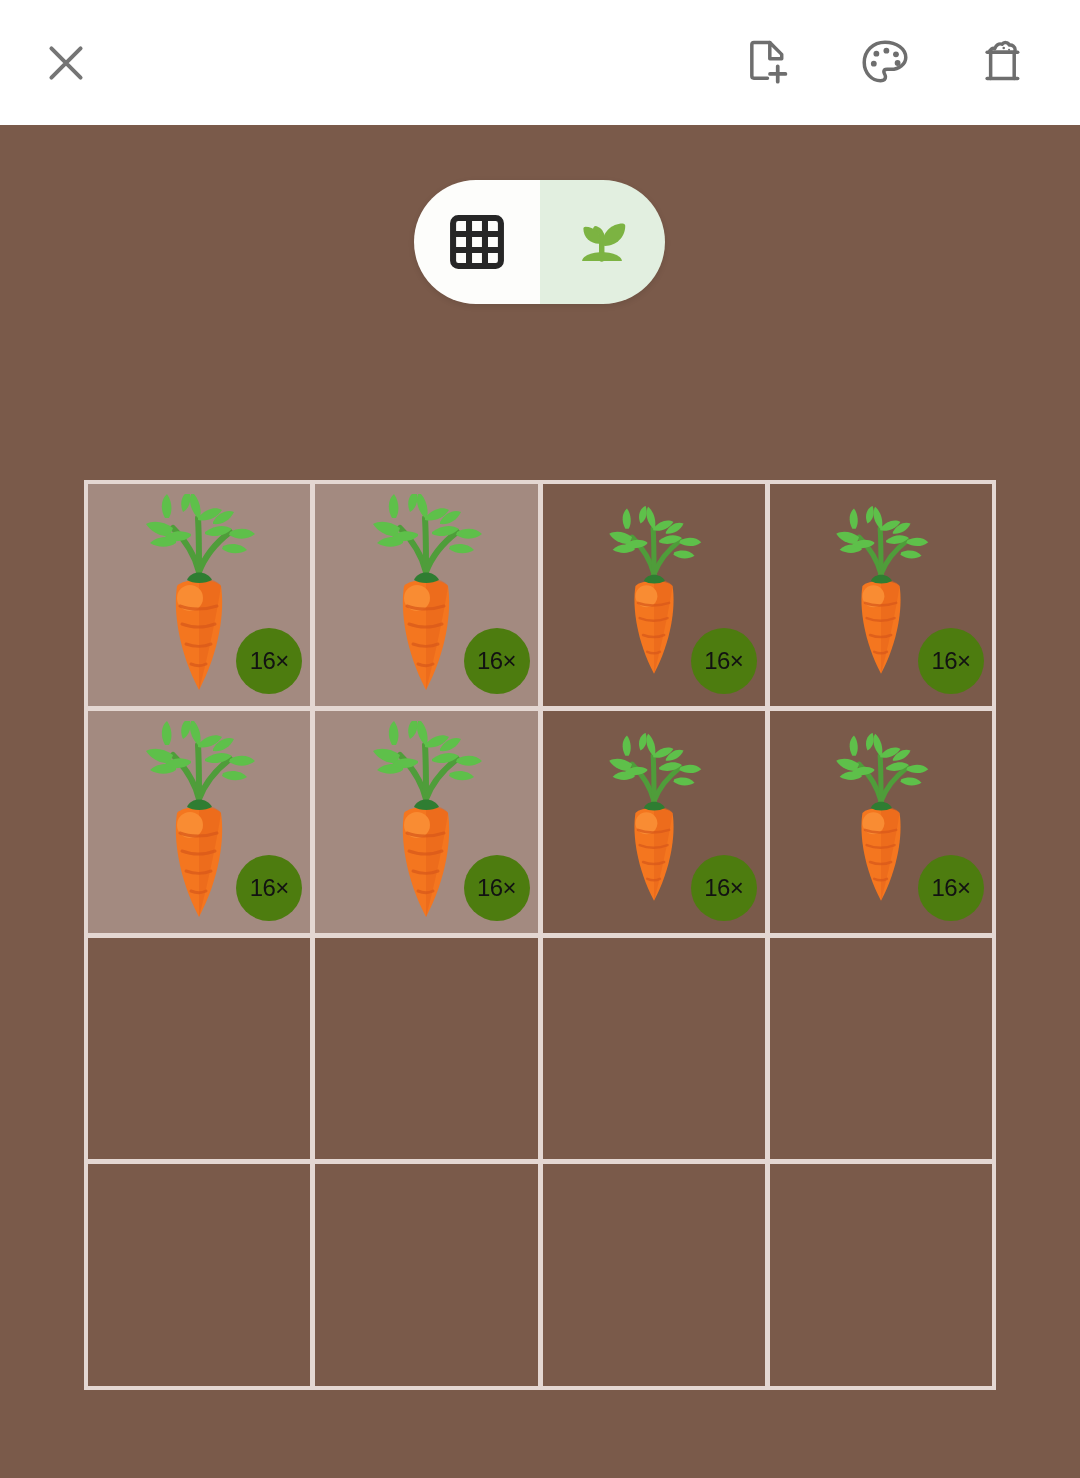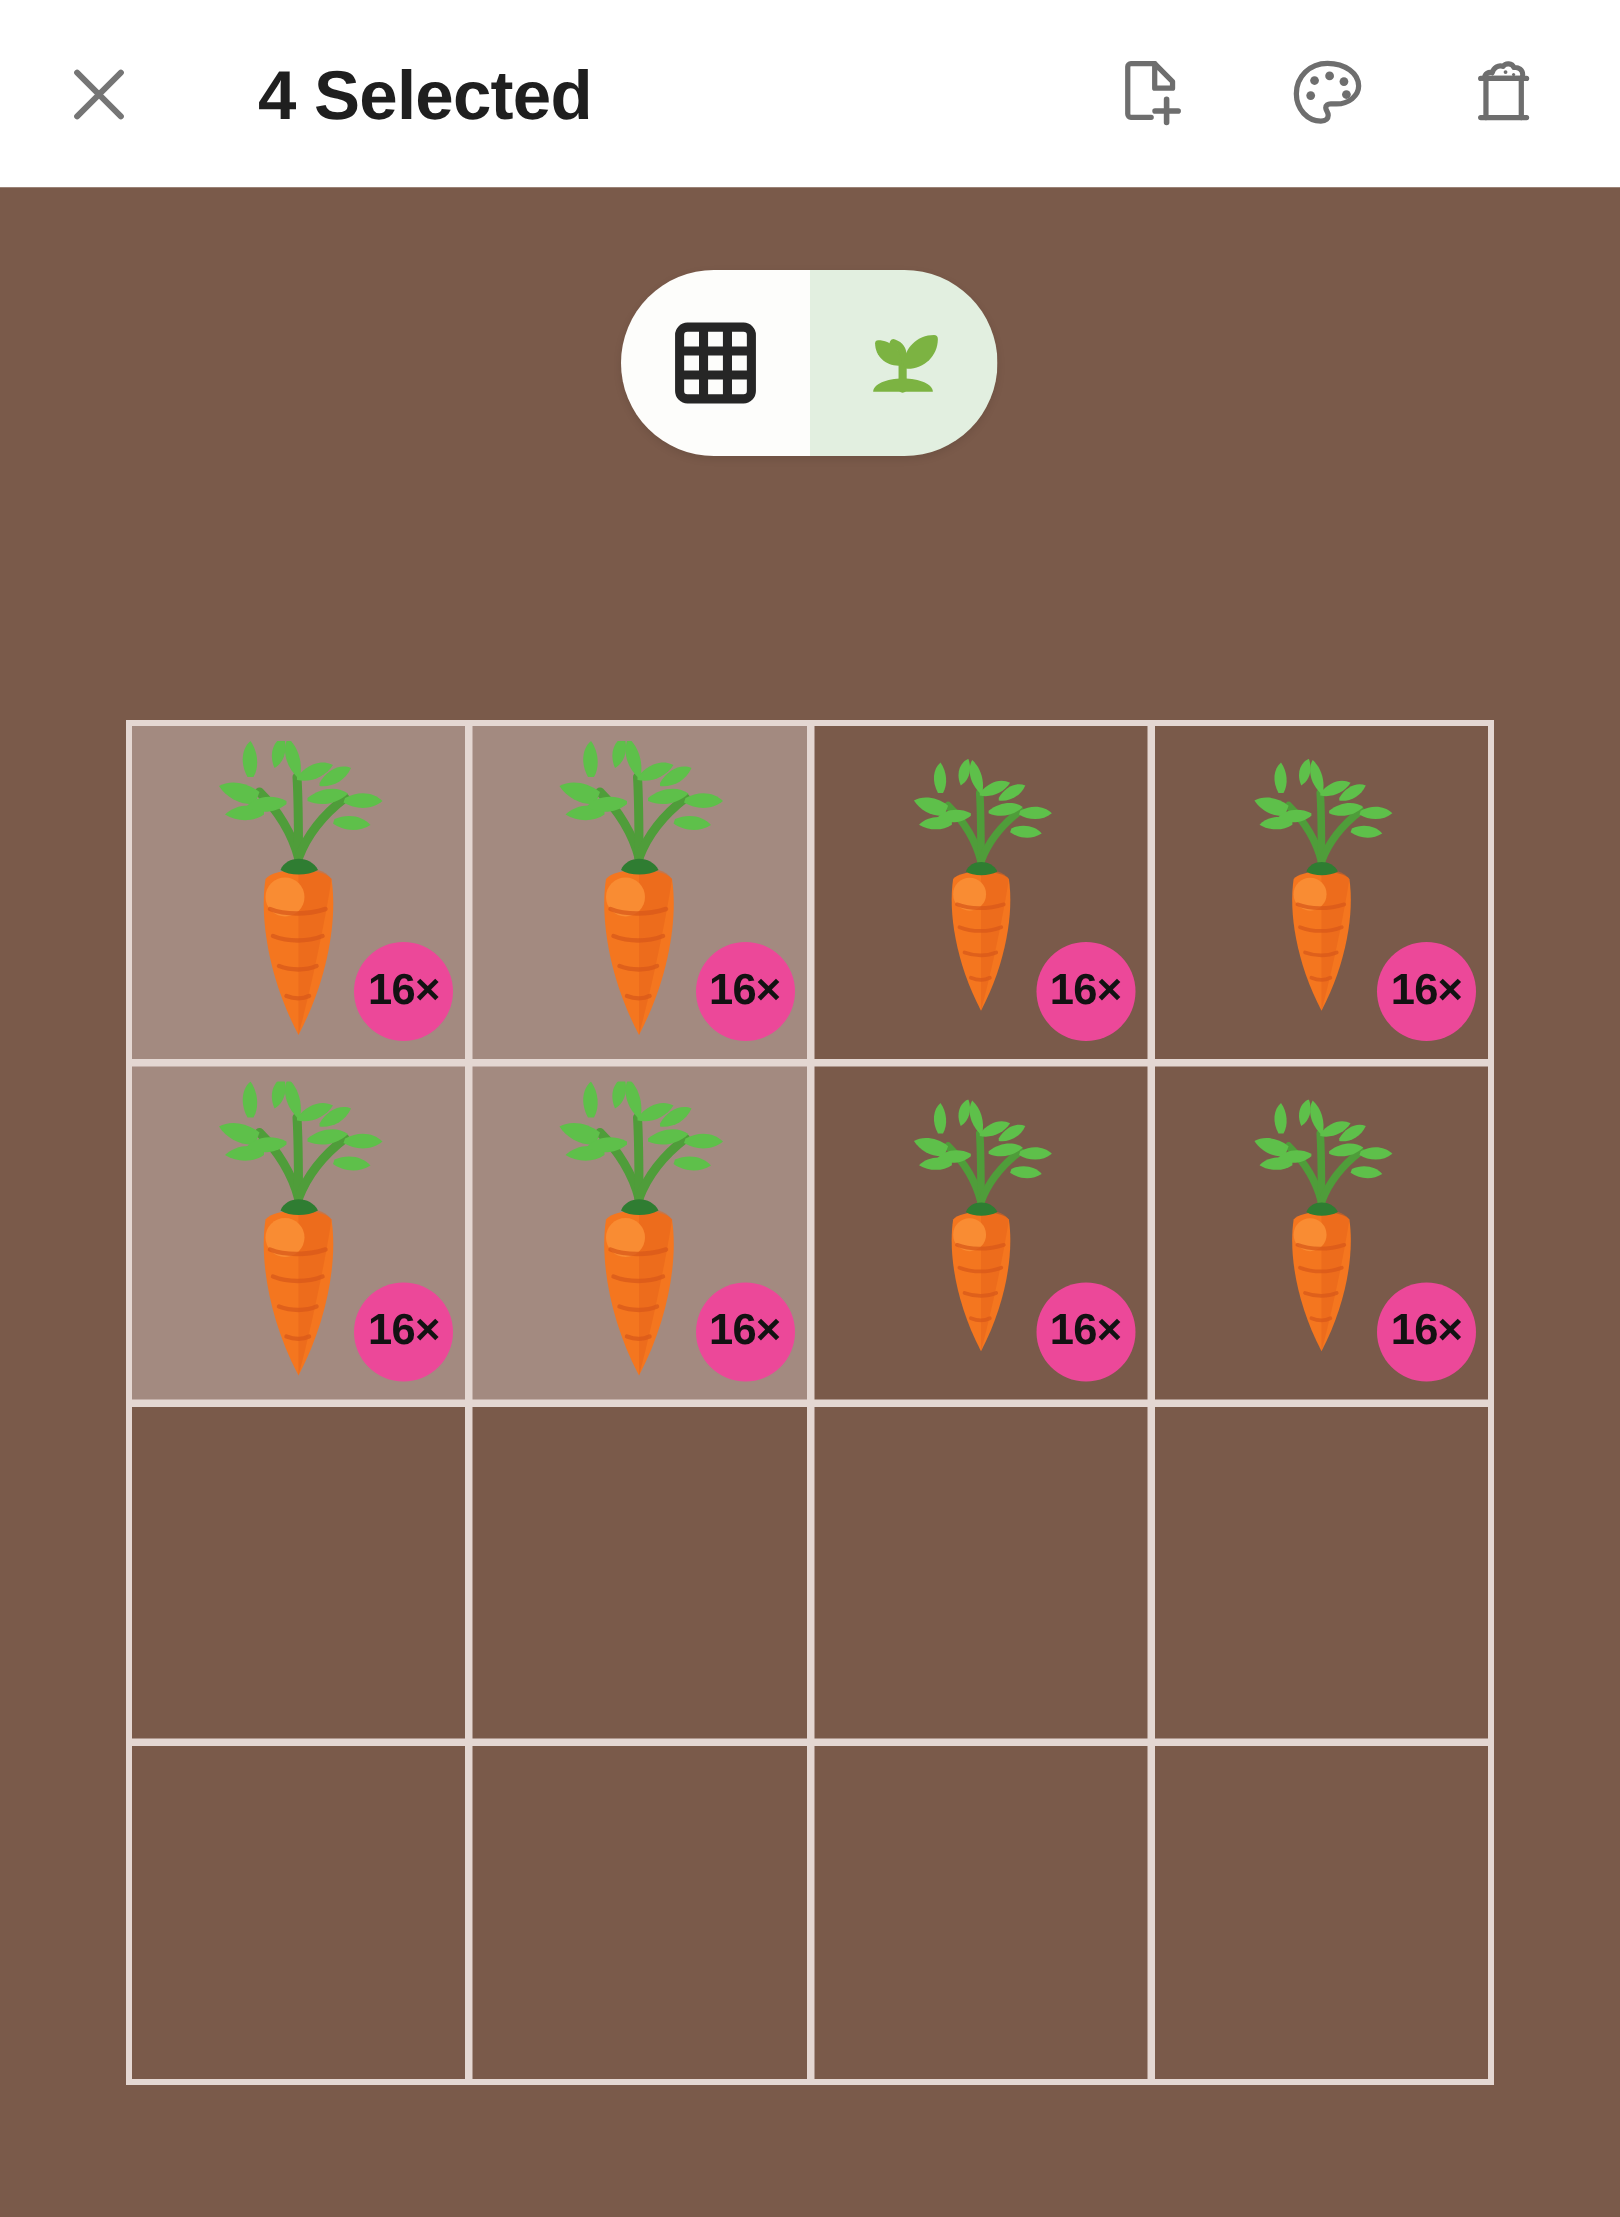--- a/index.html
+++ b/index.html
@@ -124,43 +124,42 @@
   .carrot.big  { top: 10px;  width: 128px; height: 210px; }
   .carrot.small{ top: 22px;  width: 108px; height: 182px; }
 
   .badge {
     position: absolute;
     right: 8px;
     bottom: 12px;
     width: 66px;
     height: 66px;
     border-radius: 50%;
-    background: #ec4899;
+    background: #4d7c0f;
     display: flex;
     align-items: center;
     justify-content: center;
-    font-size: 29px;
-    font-weight: bold;
+    font-size: 24px;
+    font-weight: normal;
     color: #121212;
     letter-spacing: -0.5px;
     cursor: pointer;
   }
 </style>
 </head>
 <body>
 
 <div class="appbar">
 
   <div class="close-btn">
     <svg width="50" height="50" viewBox="0 0 24 24">
       <path d="M5 5 L19 19 M19 5 L5 19" stroke="#757575" stroke-width="1.9" fill="none" stroke-linecap="round"></path>
     </svg>
   </div>
 
-  <div class="appbar-title">4 Selected</div>
 
   <div class="appbar-spacer"></div>
 
   <div class="appbar-actions">
 
     <div class="action-btn">
       <svg width="56" height="56" viewBox="0 0 24 24">
         <path d="M13.2 3.2 H6.4 A0.9 0.9 0 0 0 5.5 4.1 V17.6 A0.9 0.9 0 0 0 6.4 18.5 H12.2" stroke="#6e6e6e" stroke-width="1.5" fill="none" stroke-linecap="round" stroke-linejoin="round"></path>
         <path d="M13.2 3.2 L18.3 8.3 V10.2 H13.2 Z" stroke="#6e6e6e" stroke-width="1.5" fill="none" stroke-linejoin="round"></path>
         <path d="M16.6 13.4 V20.0 M13.3 16.7 H19.9" stroke="#6e6e6e" stroke-width="1.6" fill="none" stroke-linecap="round"></path>

